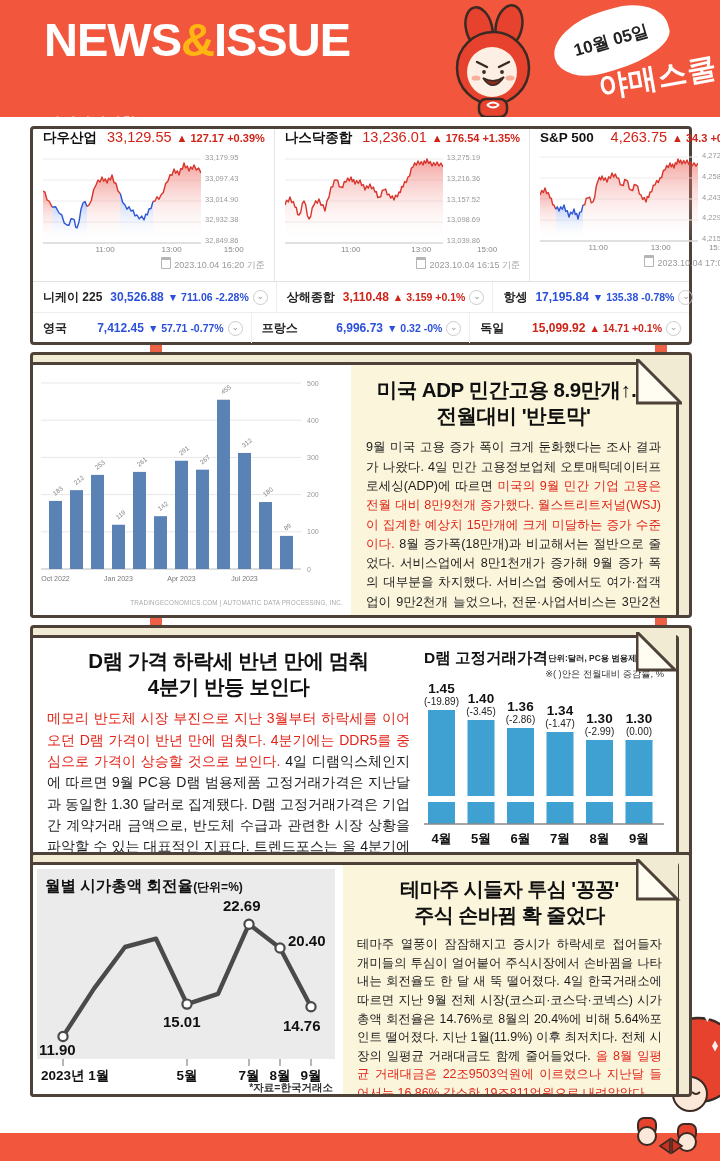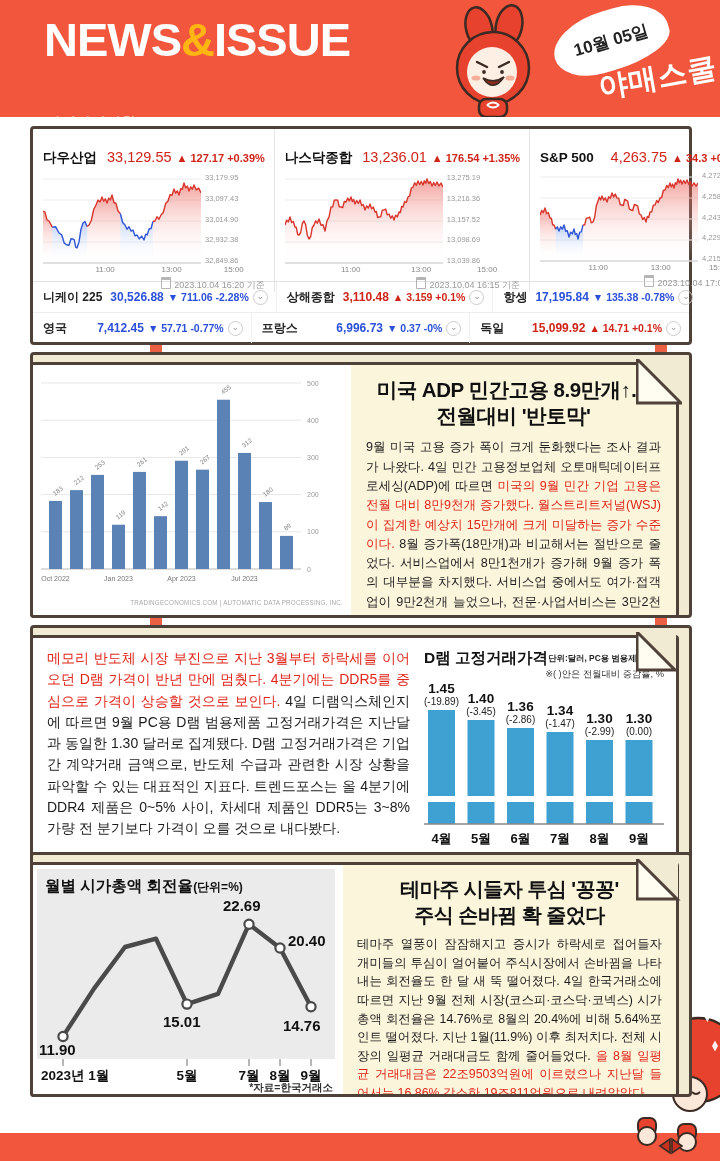--- a/index.html
+++ b/index.html
@@ -23,21 +23,21 @@
   
   .card{position:absolute;background:#fff;border:3px solid #4E4138;border-radius:4px;z-index:2;}
   .tab{position:absolute;width:12px;height:24px;background:#EC6046;z-index:1;}
   .acard{position:absolute;z-index:2;}
   .acard .back{position:absolute;inset:0;background:#F2EBD3;border:3px solid #4E4138;border-radius:4px;}
   .acard .front{position:absolute;left:0;top:10px;right:13px;bottom:0;background:#fff;
         border:3px solid #4E4138;border-radius:4px;display:flex;overflow:hidden;}
   .fold{position:absolute;top:-1px;right:-1px;width:46px;height:46px;z-index:5;}
   
   .panels{display:grid;grid-template-columns:1fr 1fr 1fr;height:152px;}
-  .panel{padding:20px 9px 0 10px;border-right:1px solid #E4E4E4;position:relative;}
+  .panel{padding:0 9px 0 10px;border-right:1px solid #E4E4E4;position:relative;}
   .panel:last-child{border-right:none;}
   .phead{display:flex;align-items:baseline;gap:5px;white-space:nowrap;}
   .pname{font-size:13.5px;font-weight:700;color:#111;flex:0 0 auto;}
   .phead .sp{flex:1;}
   .pval{font-size:14.5px;font-weight:400;}
   .pchg{font-size:11px;font-weight:700;}
   .up{color:#CF2418;} .down{color:#2B50D9;}
   .prow{display:flex;margin-top:6px;}
   .mini{flex:0 0 158px;}
   .ylabs{width:46px;display:flex;flex-direction:column;justify-content:space-between;
@@ -292,21 +292,21 @@
             <span class="iname">영국</span>
             <span class="sp"></span>
             <span class="ival down">7,412.45</span>
             <span class="ichg down">▼ 57.71  -0.77%</span>
             <span class="circ">⌄</span>
           </div>
           <div class="mcell">
             <span class="iname">프랑스</span>
             <span class="sp"></span>
             <span class="ival down">6,996.73</span>
-            <span class="ichg down">▼ 0.37  -0%</span>
+            <span class="ichg down">▼ 0.32  -0%</span>
             <span class="circ">⌄</span>
           </div>
           <div class="mcell">
             <span class="iname">독일</span>
             <span class="sp"></span>
             <span class="ival up">15,099.92</span>
             <span class="ichg up">▲ 14.71  +0.1%</span>
             <span class="circ">⌄</span>
           </div>
         </div>
@@ -369,20 +369,21 @@
     <svg class="fold" width="46" height="46" style="top:7px;right:10px;">
       <polygon points="1,0 46,45 46,0" fill="#F2EBD3"></polygon>
       <polygon points="1,0 45,44 1,44" fill="#FFFCF1" stroke="#4E4138" stroke-width="3"></polygon>
     </svg>
   </div>
 
   <div class="acard" style="left:30px;top:625px;width:662px;height:257px;">
     <div class="back"></div>
     <div class="front">
       <div class="a2text">
+        <h2 class="atitle"><span>D램 가격 하락세 반년 만에 멈춰</span><br><span>4분기 반등 보인다</span></h2>
         <p class="abody" id="a2body"><span class="rd">메모리 반도체 시장 부진으로 지난 3월부터 하락세를 이어 오던 D램 가격이 반년 만에 멈췄다. 4분기에는 DDR5를 중심으로 가격이 상승할 것으로 보인다.</span><span> 4일 디램익스체인지에 따르면 9월 PC용 D램 범용제품 고정거래가격은 지난달과 동일한 1.30 달러로 집계됐다. D램 고정거래가격은 기업 간 계약거래 금액으로, 반도체 수급과 관련한 시장 상황을 파악할 수 있는 대표적인 지표다. 트렌드포스는 올 4분기에 DDR4 제품은 0~5% 사이, 차세대 제품인 DDR5는 3~8% 가량 전 분기보다 가격이 오를 것으로 내다봤다.</span></p>
       </div>
       <div class="a2chart">
         <svg id="dramSvg" width="244" height="230">
           <text x="2" y="17" font-size="15.5" font-weight="800" fill="#111">D램 고정거래가격</text>
           <text x="242" y="15" text-anchor="end" font-size="8.4" font-weight="700" fill="#222">단위:달러, PC용 범용제품 기준</text>
           <text x="242" y="31" text-anchor="end" font-size="9.3" fill="#333">※( )안은 전월대비 증감률, %</text>
           <text x="242" y="224" text-anchor="end" font-size="10.5" font-weight="700" fill="#333">자료:트렌드포스</text>
         <rect x="6" y="64.00000000000001" width="27" height="113.99999999999999" fill="#3FA0D2"></rect>
             <text x="19.5" y="47.000000000000014" font-size="13.5" font-weight="800" fill="#111" text-anchor="middle">1.45</text>

